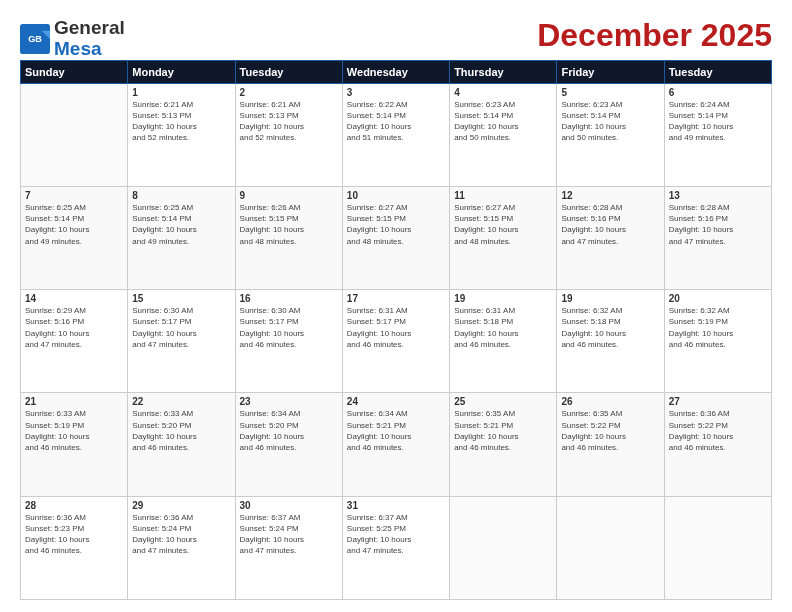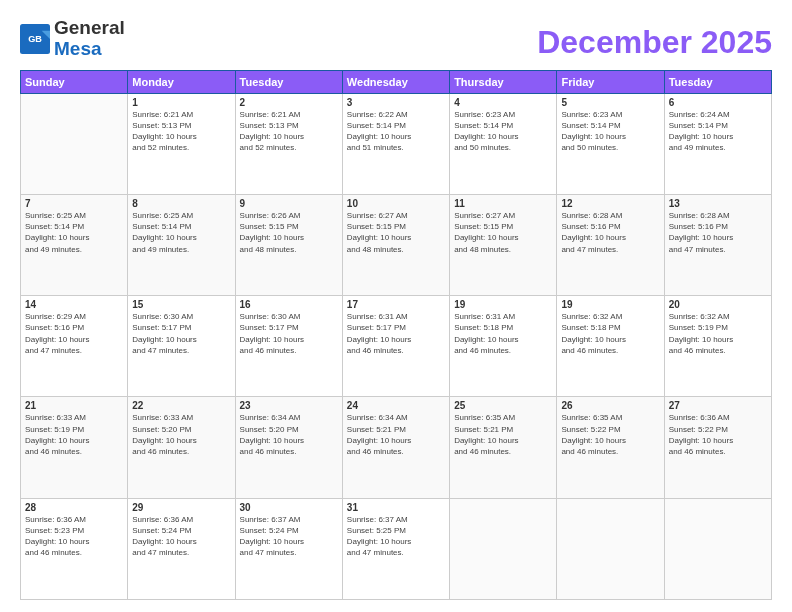--- a/index.html
+++ b/index.html
@@ -13,22 +13,22 @@
     .page {
       width: 792px;
       height: 612px;
       padding: 18px 20px 12px 20px;
       display: flex;
       flex-direction: column;
     }
     .header {
       display: flex;
       justify-content: space-between;
-      align-items: flex-end;
-      margin-bottom: 10px;
+      align-items: flex-start;
+      margin-bottom: 0;
     }
     .logo {
       display: flex;
       align-items: center;
       gap: 4px;
     }
     .logo-text {
       font-size: 19px;
       font-weight: bold;
       color: #333;
@@ -38,36 +38,36 @@
     .logo-icon {
       width: 30px;
       height: 30px;
     }
     .title-block {
       text-align: right;
     }
     .month-title {
       font-size: 32px;
       font-weight: bold;
-      color: #8b5cf6;
+      color: #b91c1c;
       line-height: 1.1;
     }
     .location {
       font-size: 14px;
       color: #555;
     }
     .calendar {
       flex: 1;
       border: 1px solid #ccc;
       border-collapse: collapse;
       width: 100%;
       table-layout: fixed;
     }
     .calendar th {
-      background-color: #8b5cf6;
+      background-color: #0f172a;
       color: #fff;
       font-size: 11px;
       font-weight: bold;
       padding: 5px 4px;
       text-align: left;
       border: 1px solid #1a5aa0;
     }
     .calendar td {
       vertical-align: top;
       border: 1px solid #ccc;

